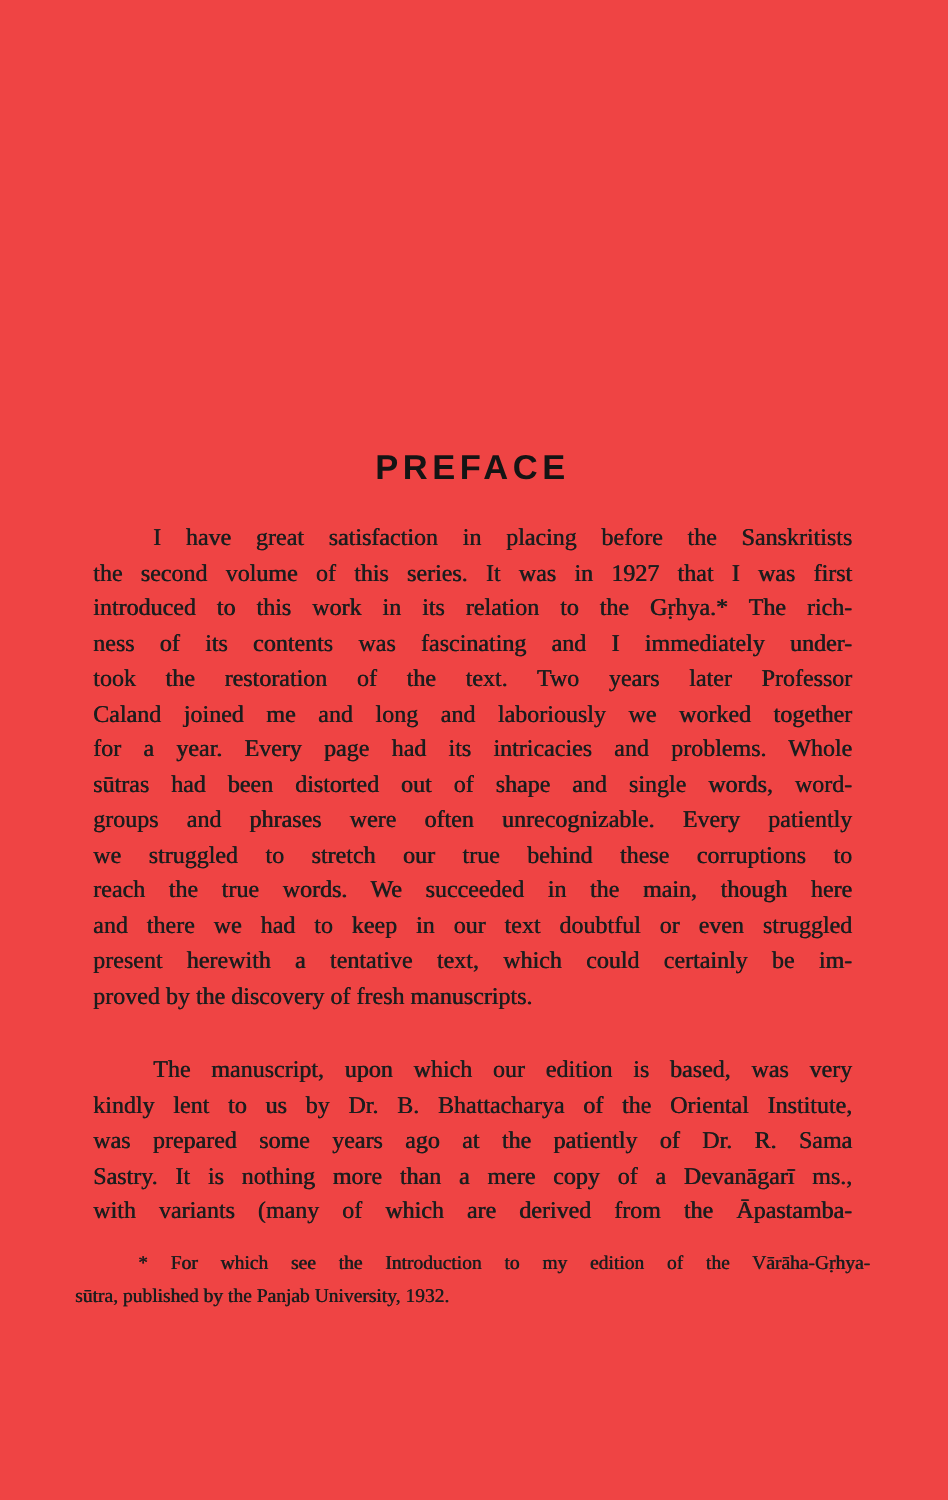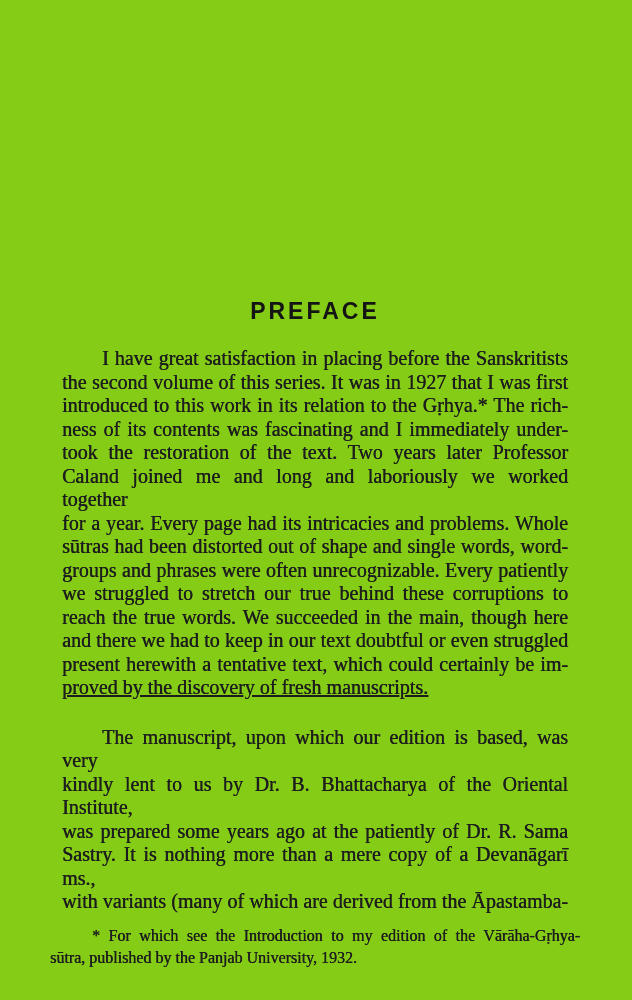--- a/index.html
+++ b/index.html
@@ -4,58 +4,58 @@
 <style>
   html, body { margin: 0; padding: 0; }
   body {
     width: 632px; height: 1000px;
     background: #ffffff;
     font-family: "Liberation Serif", "DejaVu Serif", serif;
   }
   .page {
     position: relative;
     width: 632px; height: 1000px;
-    background: #84cc16;
+    background: #ef4444;
     overflow: hidden;
   }
   .content {
     margin-left: 62px;
     width: 506px;
     padding-top: 300px;
     color: #1d1d1d;
   }
   .title {
     margin: 0;
     text-align: center;
     font-family: "Liberation Sans", "DejaVu Sans", sans-serif;
     font-weight: 700;
     font-size: 23px;
     line-height: 23px;
     letter-spacing: 3px;
     color: #141414;
   }
   .para {
     margin: 0;
-    font-size: 20px;
+    font-size: 16px;
     line-height: 23.5px;
   }
   .para-first  { margin-top: 24px; }
   .para-second { margin-top: 26px; }
   .line {
     text-align: justify;
     text-align-last: justify;
     text-shadow: 0.4px 0 0 currentColor; 
   }
   .para .line:first-of-type { text-indent: 40px; }
-  .para-first .line:last-child { text-align-last: left; text-decoration: underline; }
+  .para-first .line:last-child { text-align-last: left; }
   .footnote {
     margin-top: 11px;
     margin-left: -12px;
     width: 530px;
-    font-size: 16px;
+    font-size: 13px;
     line-height: 22px;
   }
   .footnote .line:first-of-type { text-indent: 42px; }
   .footnote .line:last-child { text-align-last: left; }
 </style>
 </head>
 <body>
 
 <div class="page">
   <div class="content">

